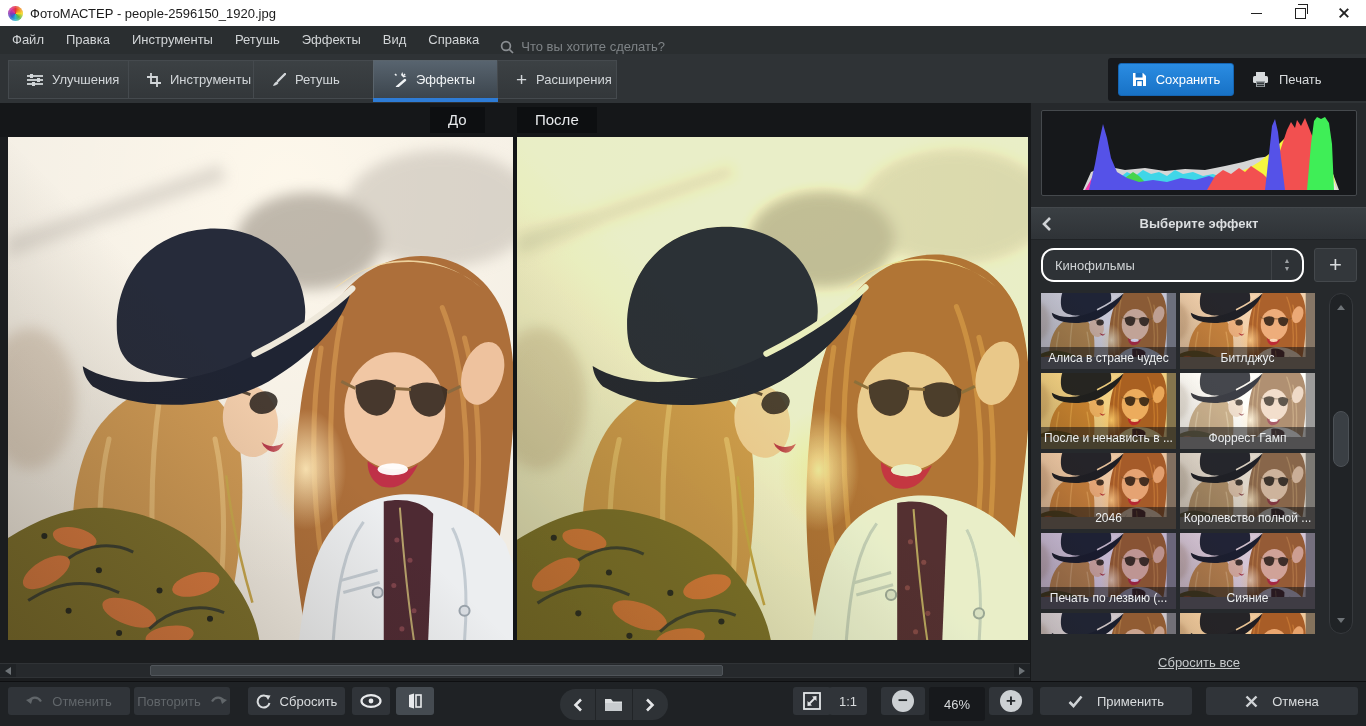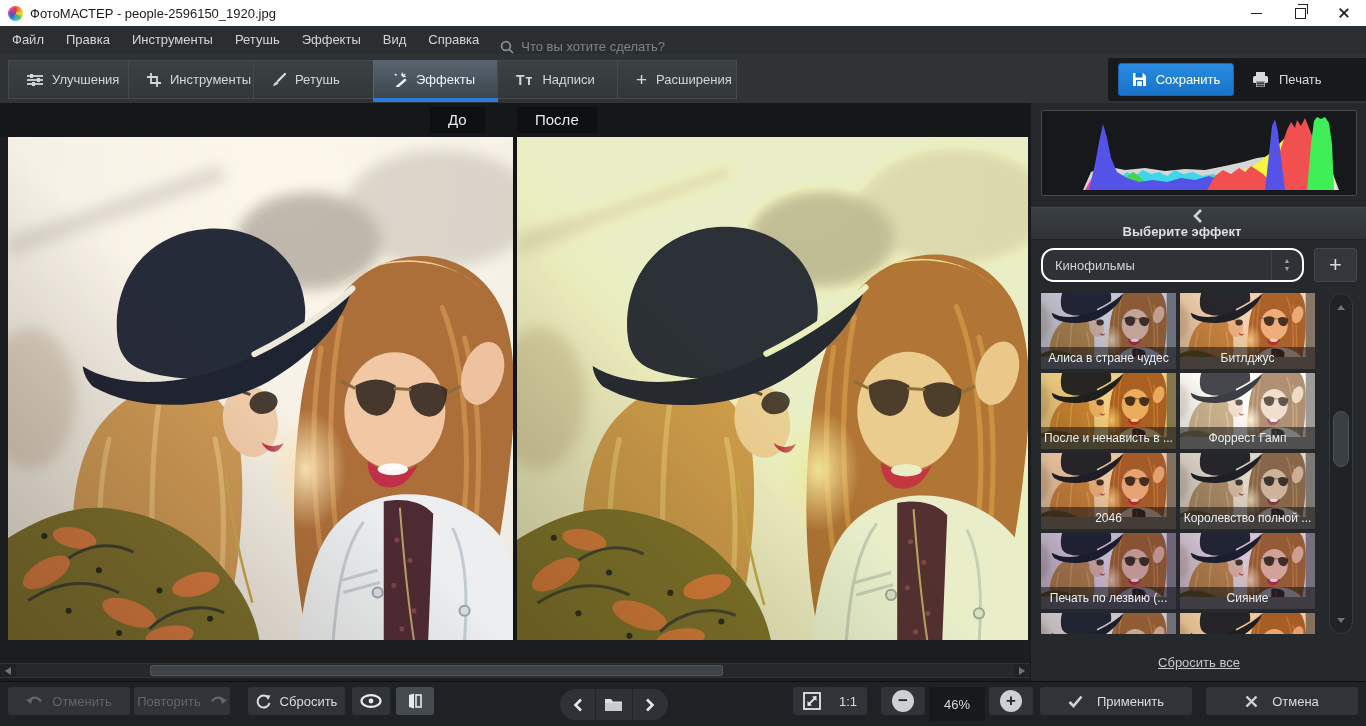--- a/index.html
+++ b/index.html
@@ -73,21 +73,21 @@
   .tri-d{border-width:5px 4px 0 4px;border-color:#6e7377 transparent transparent transparent;}
   .hs-thumb{position:absolute;left:150px;top:1px;width:573px;height:11px;background:#3e4347;
     border:1px solid #50555a;border-radius:2px;box-sizing:border-box;}
   
   .rpanel{position:absolute;left:1030px;top:103px;width:336px;height:578px;background:#26292c;border-left:1px solid #17191b;box-sizing:border-box;}
   .histo-box{position:absolute;left:10px;top:7px;width:316px;height:86px;background:#16181b;
     border:1px solid #45494d;border-radius:2px;box-sizing:border-box;}
   .histo-box svg{position:absolute;left:5px;top:5px;}
   .panel-header{position:absolute;left:0;top:104px;width:336px;height:33px;
     background:linear-gradient(#3a3f43,#2f3337);border-top:1px solid #44484c;border-bottom:1px solid #202326;
-    display:flex;align-items:center;box-sizing:border-box;flex-direction:column;}
+    display:flex;align-items:center;box-sizing:border-box;}
   .back-btn{width:34px;height:33px;display:flex;align-items:center;justify-content:center;cursor:pointer;}
   .panel-title{flex:1;text-align:center;color:#dcdfe1;font-size:13px;font-weight:bold;margin-right:34px;}
   .dd{position:absolute;left:10px;top:145px;width:263px;height:34px;background:#2e3236;
     border:2px solid #ffffff;border-radius:13px;box-sizing:border-box;display:flex;align-items:center;cursor:pointer;}
   .dd-label{flex:1;padding-left:12px;color:#cfd3d5;font-size:13px;}
   .dd-spin{width:30px;height:100%;border-left:1px solid #3f4347;display:flex;flex-direction:column;
     align-items:center;justify-content:center;color:#9da1a4;font-size:7px;line-height:8px;}
   .btn-addfx{position:absolute;left:283px;top:145px;width:43px;height:34px;background:#33373b;
     border:1px solid #44484c;border-radius:3px;box-sizing:border-box;color:#d8dbdd;font-size:22px;
     display:flex;align-items:center;justify-content:center;cursor:pointer;font-weight:300;}
@@ -317,24 +317,20 @@
         <svg width="15" height="15" viewBox="0 0 15 15">
             <path d="M13,8 L5,15" stroke="#f0f3f5" stroke-width="2.4" stroke-linecap="round"></path>
           <path d="M11,6 l1.2,-3 1.2,3 3,1.2 -3,1.2 Z" fill="#f0f3f5" transform="translate(-2,-3)"></path>
           <line x1="3" y1="2" x2="4.5" y2="3.5" stroke="#f0f3f5" stroke-width="1.6"></line>
           <line x1="13" y1="2" x2="12" y2="3" stroke="#f0f3f5" stroke-width="1.6"></line>
           </svg>
       </span>
         <span>Эффекты</span>
     </div>
     <div class="tab" style="width:120px">
-      <span class="ticon tt-glyph">Tт</span>
-      <span>Надписи</span>
-    </div>
-    <div class="tab" style="width:120px">
       <span class="ticon plus-glyph">+</span>
       <span>Расширения</span>
     </div>
   </div>
   <div class="topactions">
     <div class="btn-save">
       <svg width="15" height="15" viewBox="0 0 15 15">
         <path d="M1,1 H11 L14,4 V14 H1 Z" fill="#ffffff"></path>
         <rect x="3.5" y="1" width="7" height="4.5" fill="#1872c6"></rect>
         <rect x="4" y="8" width="7" height="6" fill="#1872c6"></rect>

